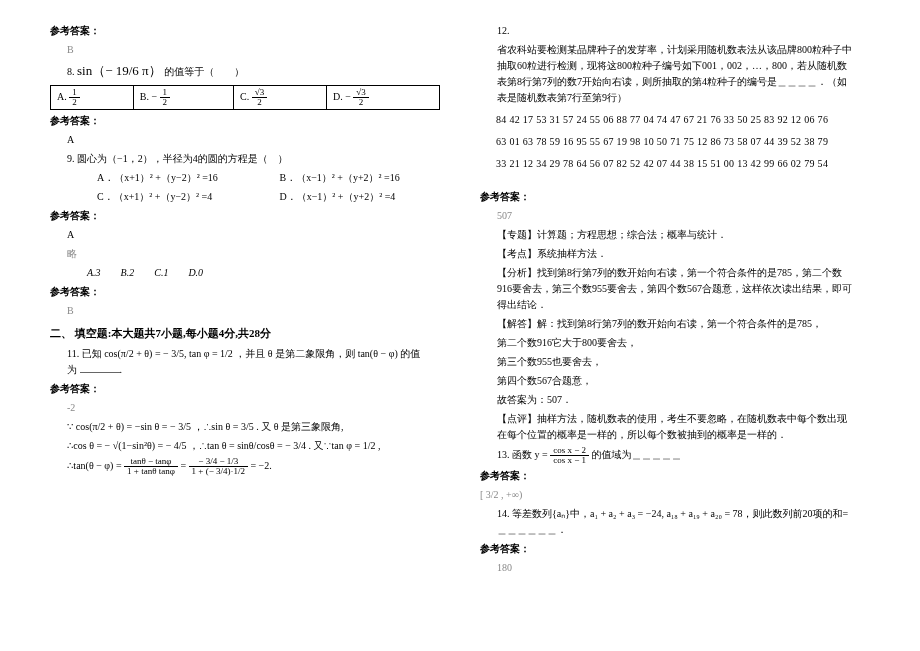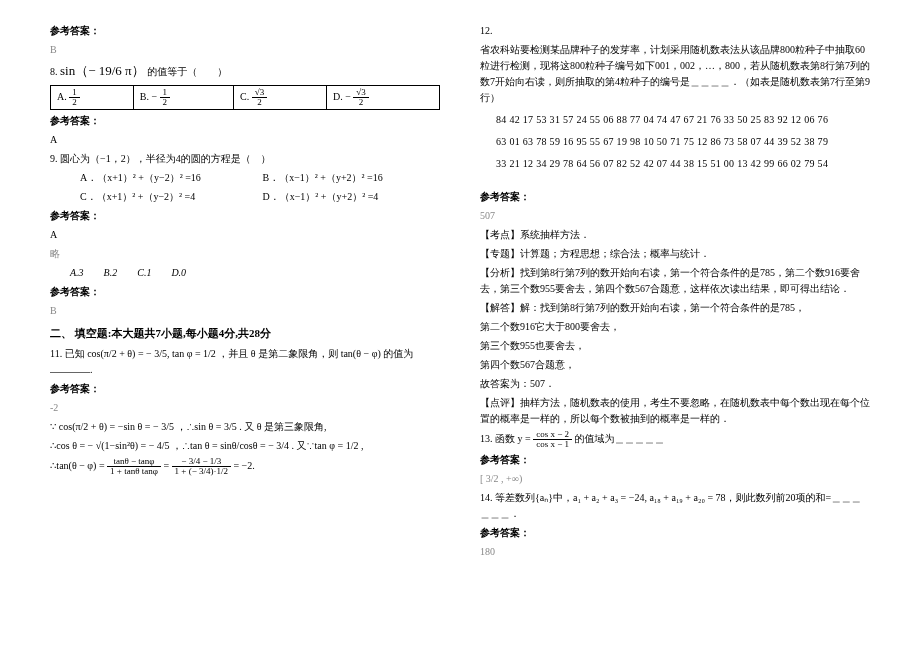--- a/index.html
+++ b/index.html
@@ -14,21 +14,21 @@
       padding: 20px 40px;
       line-height: 1.6;
     }
     .col {
       width: 50%;
       padding: 0 10px;
     }
     .col-left { padding-right: 20px; }
     .col-right { padding-left: 20px; }
     .ans-label { font-weight: bold; margin: 3px 0; }
-    .q-line { margin: 3px 0; }
+    .q-line { margin: 3px 17px; }
     .gray { color: #888; }
     .section-title { font-weight: bold; margin: 6px 0 4px 0; font-size: 11px; }
     .choice-table {
       border-collapse: collapse;
       width: 100%;
       margin: 2px 0;
     }
     .choice-table td {
       border: 1px solid #000;
       padding: 2px 6px;
@@ -122,22 +122,22 @@
 <div class="col col-right">
   <div class="q-line">12.</div>
   <div class="q-line">省农科站要检测某品牌种子的发芽率，计划采用随机数表法从该品牌800粒种子中抽取60粒进行检测，现将这800粒种子编号如下001，002，…，800，若从随机数表第8行第7列的数7开始向右读，则所抽取的第4粒种子的编号是＿＿＿＿．（如表是随机数表第7行至第9行）</div>
   <div class="rand-row">84 42 17 53 31  57 24 55 06 88  77 04 74 47 67  21 76 33 50 25  83 92 12 06 76</div>
   <div class="rand-row">63 01 63 78 59  16 95 55 67 19  98 10 50 71 75  12 86 73 58 07  44 39 52 38 79</div>
   <div class="rand-row">33 21 12 34 29  78 64 56 07 82  52 42 07 44 38  15 51 00 13 42  99 66 02 79 54</div>
 
   <div style="height:8px"></div>
   <div class="ans-label">参考答案：</div>
   <div class="q-line gray">507</div>
+  <div class="q-line">【专题】计算题；方程思想；综合法；概率与统计．</div>
   <div class="q-line">【考点】系统抽样方法．</div>
-  <div class="q-line">【专题】计算题；方程思想；综合法；概率与统计．</div>
   <div class="q-line">【分析】找到第8行第7列的数开始向右读，第一个符合条件的是785，第二个数916要舍去，第三个数955要舍去，第四个数567合题意，这样依次读出结果，即可得出结论．</div>
   <div class="q-line">【解答】解：找到第8行第7列的数开始向右读，第一个符合条件的是785，</div>
   <div class="q-line">第二个数916它大于800要舍去，</div>
   <div class="q-line">第三个数955也要舍去，</div>
   <div class="q-line">第四个数567合题意，</div>
   <div class="q-line">故答案为：507．</div>
   <div class="q-line">【点评】抽样方法，随机数表的使用，考生不要忽略，在随机数表中每个数出现在每个位置的概率是一样的，所以每个数被抽到的概率是一样的．</div>
 
   <div class="q-line">
     <span>13. 函数</span>

